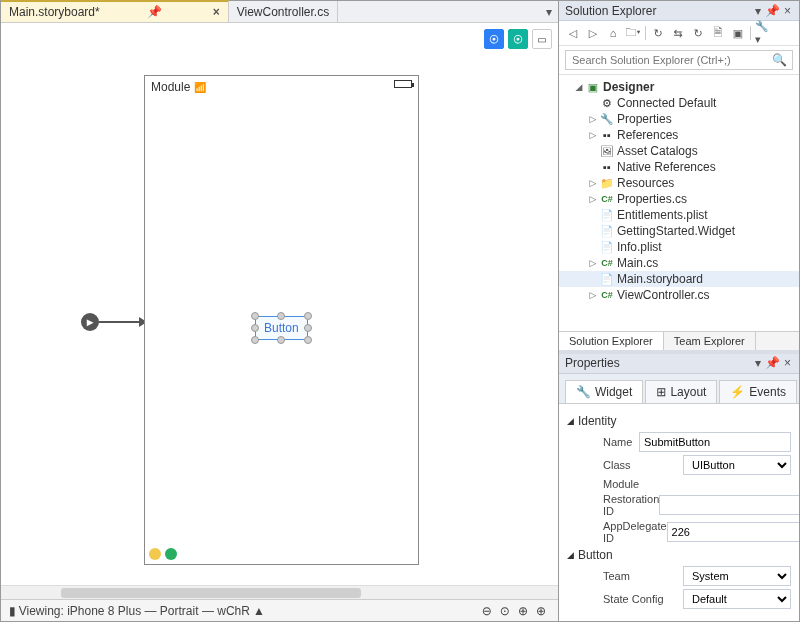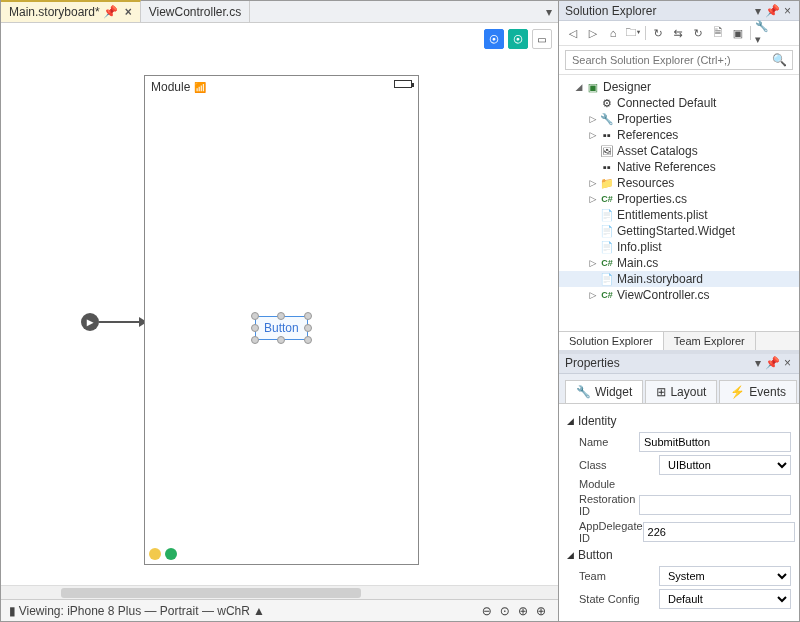--- a/index.html
+++ b/index.html
@@ -1,20 +1,20 @@
 <!DOCTYPE html>
 <html><head>
 <meta charset="utf-8">
 <style>
 * { box-sizing: border-box; margin: 0; padding: 0; font-family: "Segoe UI", Tahoma, sans-serif; font-size: 12px; }
 body { background: #fff; color: #333; overflow: hidden; width: 800px; height: 622px; }
 .root { display: flex; width: 800px; height: 622px; border: 1px solid #999; }
 .left-pane { flex: 1; display: flex; flex-direction: column; background: #fff; border-right: 1px solid #999; }
 .tab-strip { display: flex; align-items: center; background: #eef0f3; border-bottom: 1px solid #ccc; height: 22px; position: relative; }
-.tab { display: flex; align-items: center; padding: 0 8px; height: 22px; border-right: 1px solid #ccc; cursor: pointer; }
+.tab { display: flex; align-items: center; padding: 0 8px; height: 22px; border-right: 1px solid #ccc; cursor: pointer; gap: 44px; }
 .tab.active { background: #fdf6d9; border-top: 2px solid #c9a93a; position: relative; top: -1px; }
 .tab .pin { margin-left: 4px; color: #888; }
 .tab .close { margin-left: 6px; color: #555; font-weight: bold; }
 .tab-strip .dropdown { margin-left: auto; padding: 0 6px; color: #555; }
 .designer-body { flex: 1; position: relative; overflow: hidden; background: #fff; }
 .designer-toolbar { position: absolute; top: 6px; right: 6px; display: flex; gap: 4px; align-items: center; }
 .tbtn { width: 20px; height: 20px; border: 1px solid #ccc; display: flex; align-items: center; justify-content: center; font-size: 10px; border-radius: 2px; }
 .tbtn.blue { background: #2d7ff8; color: #fff; border-color: #2d7ff8; }
 .tbtn.teal { background: #10b39d; color: #fff; border-color: #10b39d; }
 .canvas { position: absolute; left: 143px; top: 52px; width: 275px; height: 490px; border: 1px solid #888; background: #fff; }
@@ -49,34 +49,34 @@
 .se-toolbar .sep { width: 1px; height: 14px; background: #ccc; }
 .se-search { padding: 4px 6px; position: relative; border-bottom: 1px solid #e0e0e0; }
 .se-search input { width: 100%; padding: 3px 20px 3px 6px; border: 1px solid #ccc; font-size: 11px; }
 .se-search .mag { position: absolute; right: 12px; top: 7px; color: #888; font-size: 12px; }
 .tree { padding: 4px 0; overflow-y: auto; flex: 1; font-size: 12px; }
 .tree-row { display: flex; align-items: center; padding: 1px 4px; white-space: nowrap; cursor: pointer; }
 .tree-row.selected { background: #e5eef9; }
 .tree-row .arrow { width: 12px; color: #666; font-size: 9px; display: inline-block; text-align: center; }
 .tree-row .ficon { width: 16px; display: inline-flex; align-items: center; justify-content: center; font-size: 11px; margin-right: 2px; }
 .tree-indent-1 { padding-left: 14px; } .tree-indent-2 { padding-left: 28px; }
-.bold { font-weight: normal; }
+.bold { font-weight: bold; }
 .panel-tabs { display: flex; border-top: 1px solid #ccc; background: #f4f4f4; }
 .panel-tabs .ptab { padding: 3px 10px; border-right: 1px solid #ccc; cursor: pointer; font-size: 11px; }
 .panel-tabs .ptab.active { background: #fff; }
 
 .props { display: flex; flex-direction: column; flex: 1; min-height: 0; }
 .prop-tabs { display: flex; padding: 6px 6px 0; gap: 2px; border-bottom: 1px solid #ccc; background: #e9edf4; }
 .prop-tab { padding: 4px 10px; border: 1px solid #ccc; border-bottom: none; background: #f5f7fb; font-size: 11px; display: flex; align-items: center; gap: 4px; cursor: pointer; }
 .prop-tab.active { background: #fff; }
 .prop-body { flex: 1; overflow-y: auto; padding: 6px 8px; }
 .prop-group-h { display: flex; align-items: center; font-size: 11px; color: #333; margin: 4px 0; }
 .prop-group-h .caret { margin-right: 4px; font-size: 9px; }
 .prop-row { display: flex; align-items: center; margin: 3px 0 3px 12px; }
-.prop-row label { width: 80px; font-size: 11px; color: #444; }
+.prop-row label { width: 80px; font-size: 11px; color: #444; margin-left: 24px; }
 .prop-row input, .prop-row select { flex: 1; border: 1px solid #c9cfda; padding: 2px 4px; font-size: 11px; height: 20px; background: #fff; }
 .prop-row input.placeholder { color: #aaa; }
 .splitter { height: 4px; background: #d8dde6; cursor: row-resize; }
 </style>
 </head>
 <body>
 
 <div class="root">
   <div class="left-pane">
     <div class="tab-strip">

